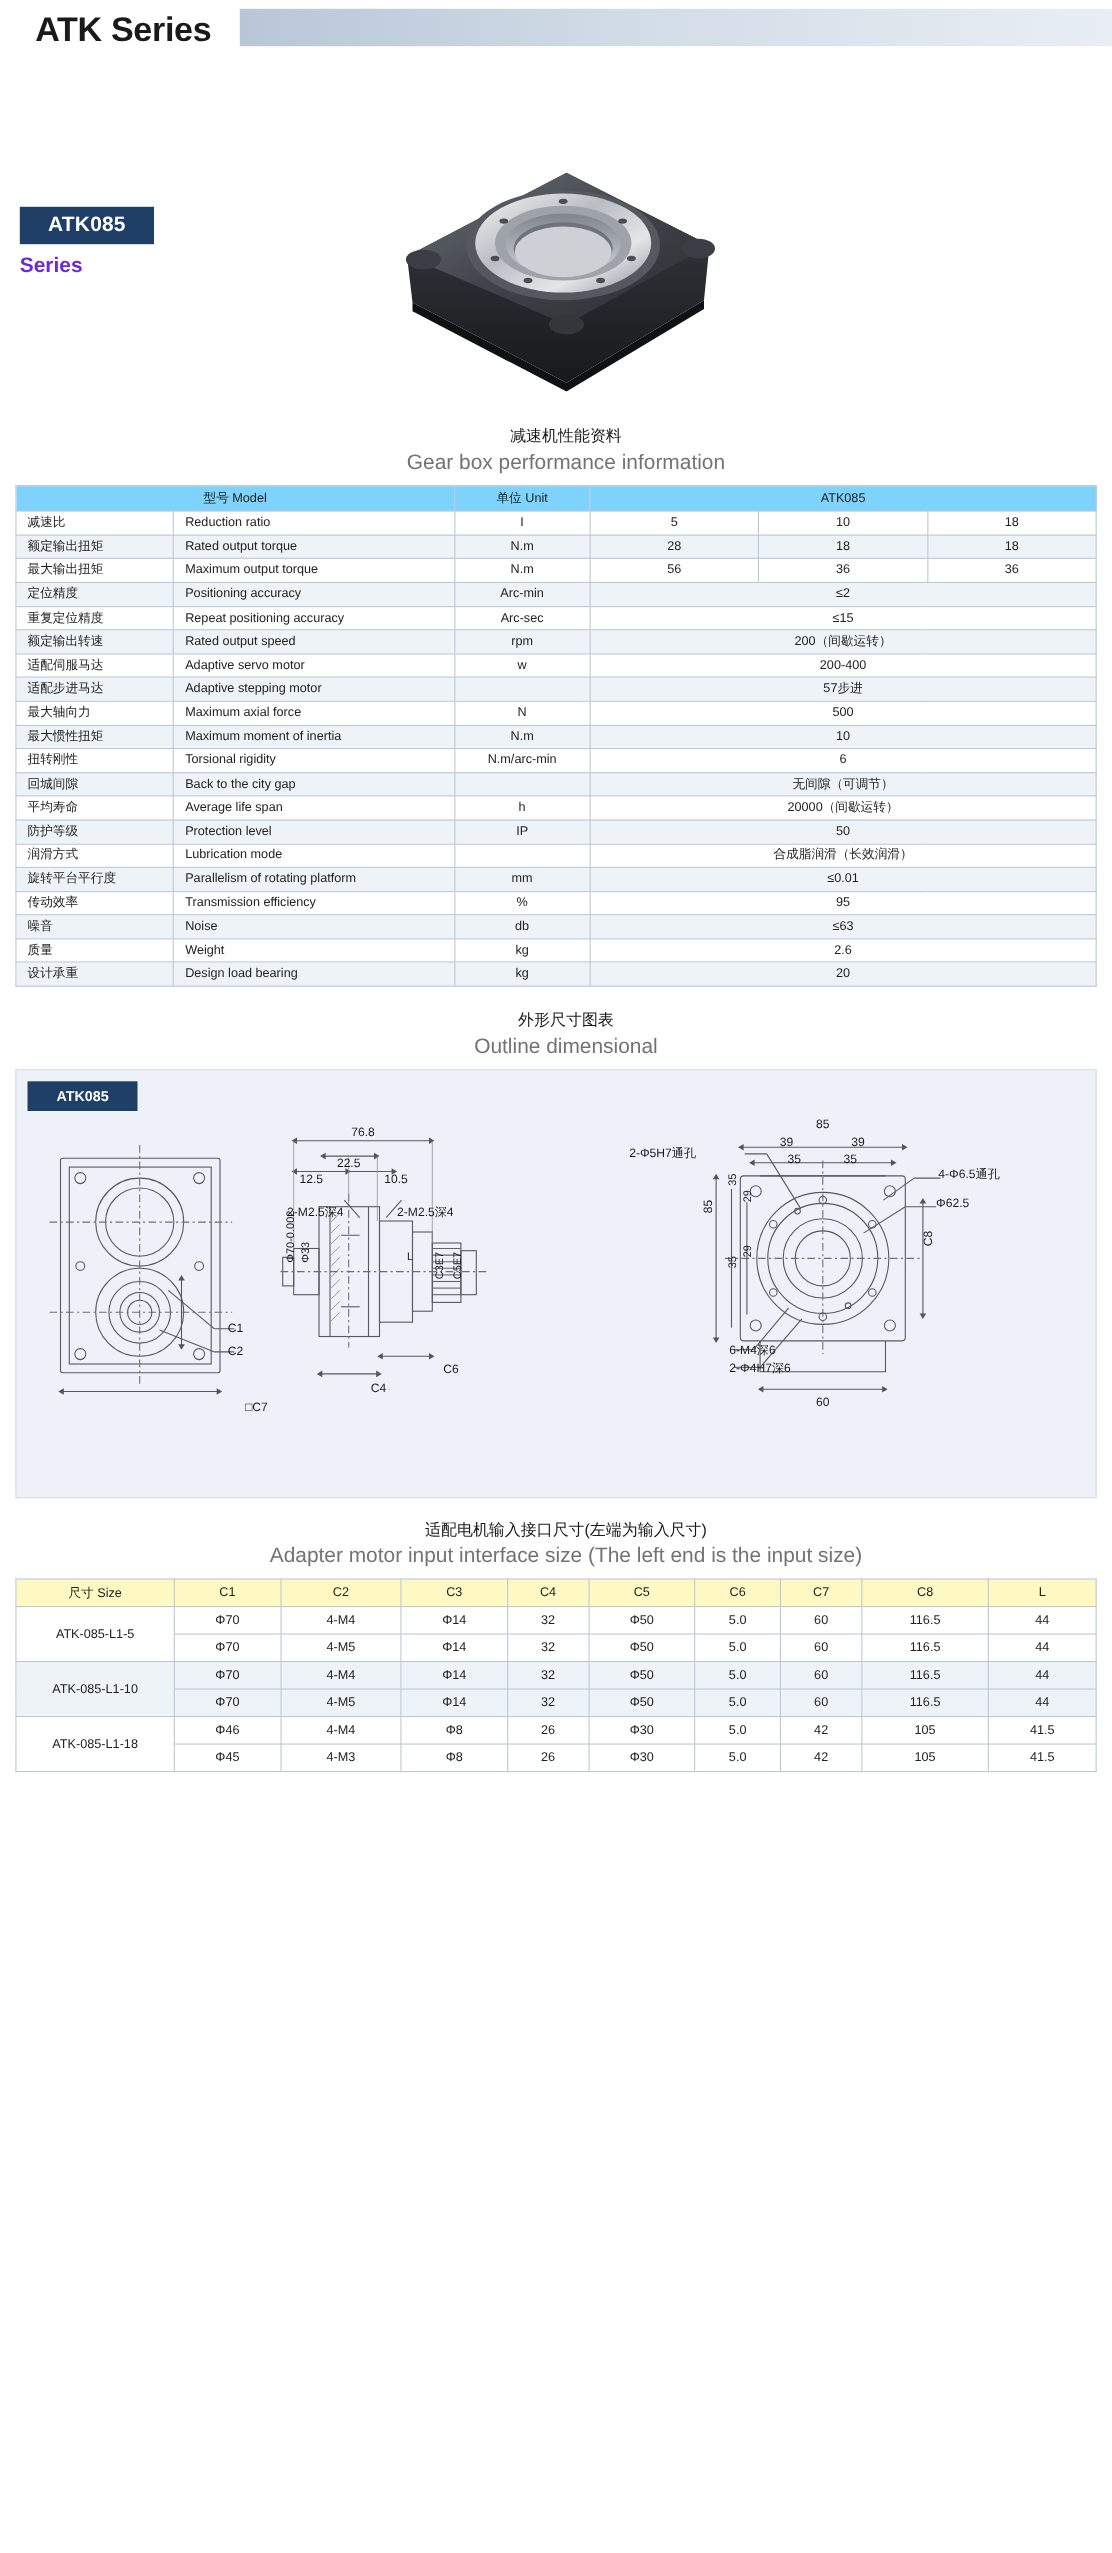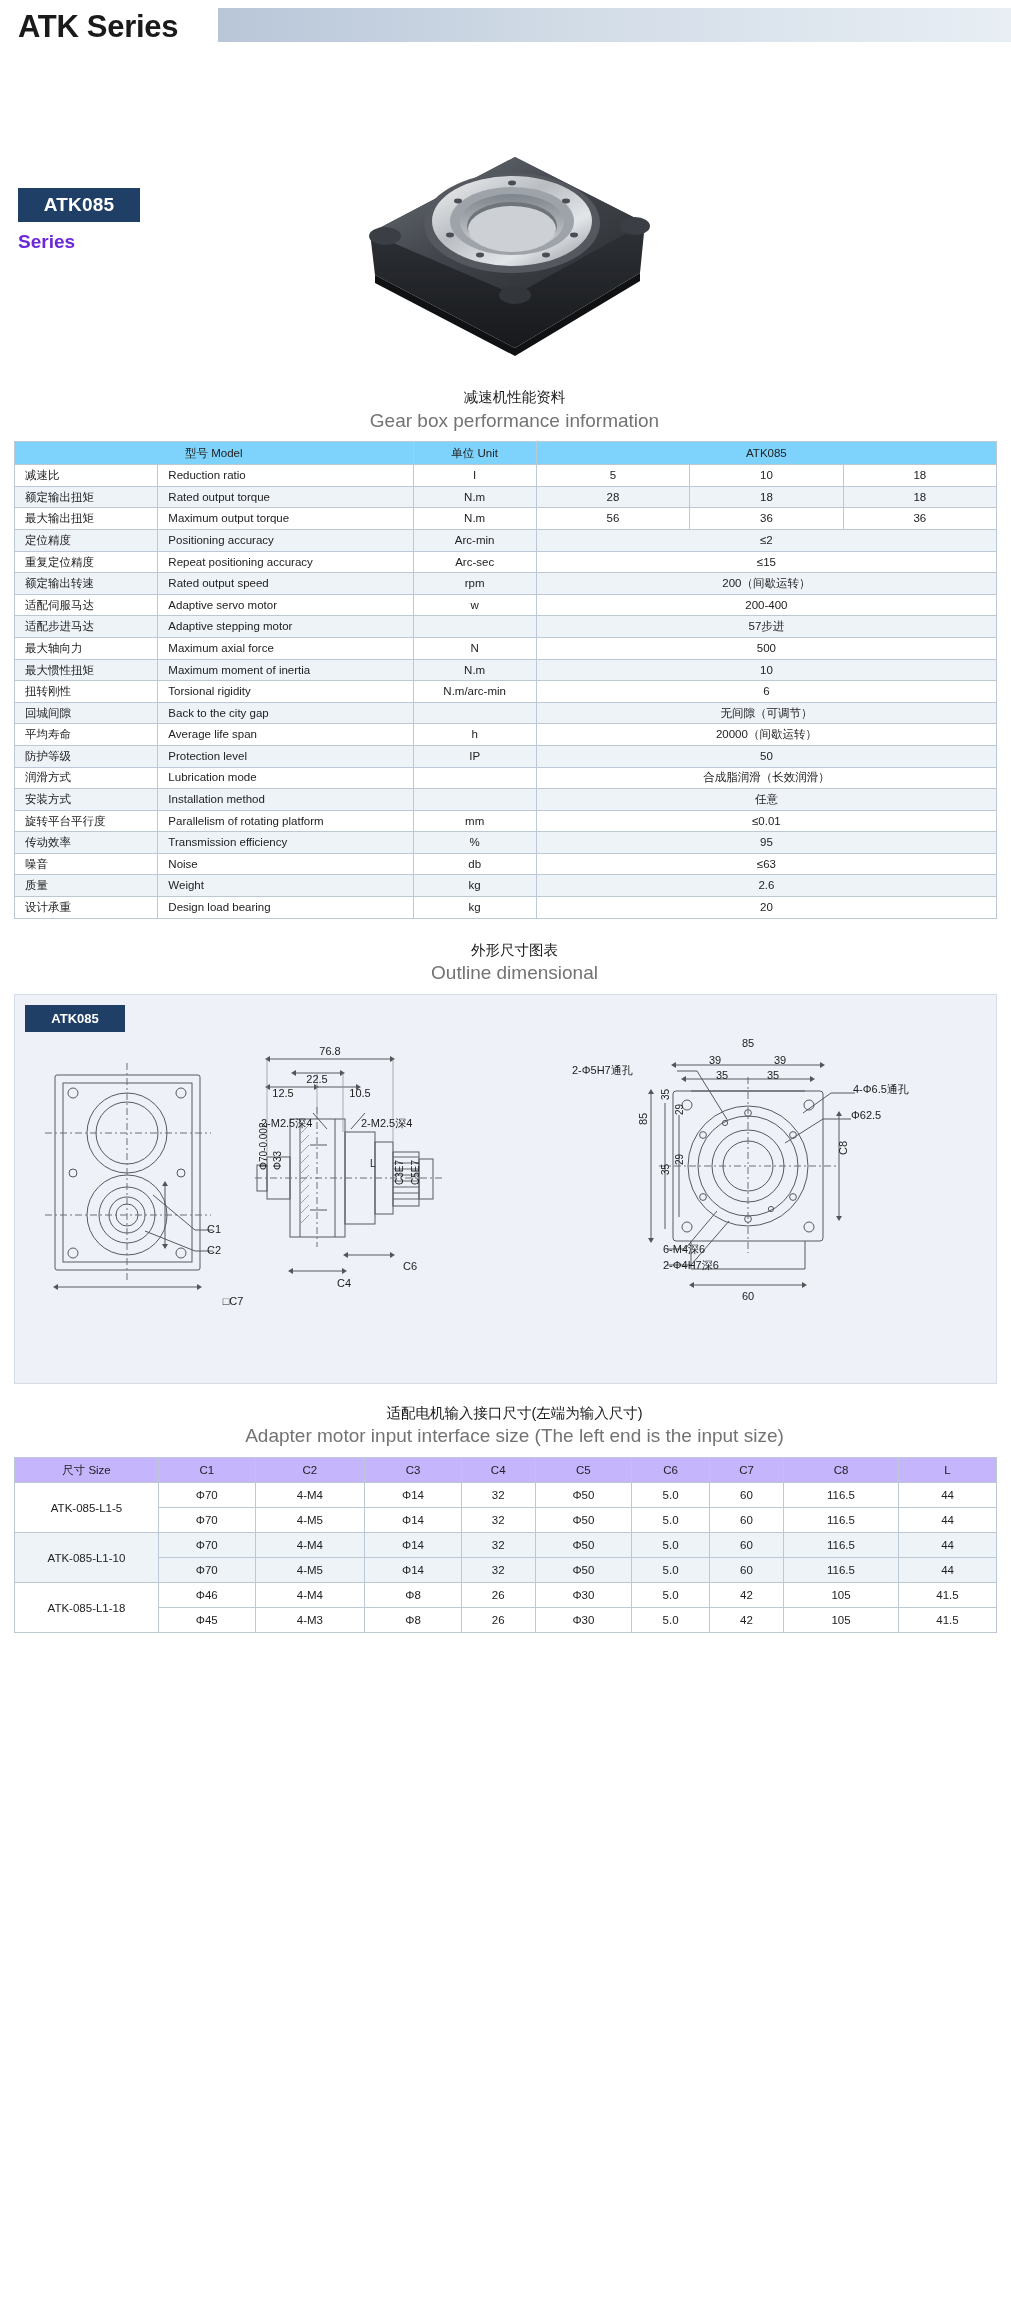--- a/index.html
+++ b/index.html
@@ -10,21 +10,21 @@
     font-family: "Liberation Sans", sans-serif;
     color: #1a1a1a;
     -webkit-font-smoothing: antialiased;
   }
   .page { width: 1011px; position: relative; padding: 0 0 24px 0; }
 
   
   .header {
     position: relative;
     height: 58px;
-    padding: 0 0 0 18px;
+    padding: 0 0 0 32px;
     display: flex;
     align-items: flex-start;
     text-align: right;
   }
   .header-title {
     font-size: 31px;
     font-weight: bold;
     letter-spacing: -0.3px;
     color: #1a1a1a;
     line-height: 38px;
@@ -152,21 +152,21 @@
     color: #222;
   }
   table.adapter th, table.adapter td {
     border: 1px solid #bcc8d6;
     height: 25px;
     text-align: center;
     vertical-align: middle;
     padding: 0 4px;
   }
   table.adapter thead th {
-    background: #c4b5fd;
+    background: #fef9c3;
     font-weight: normal;
   }
   table.adapter td.rowname { width: 144px; background: #ffffff; }
   table.adapter tbody tr.alt td { background: #eef3f8; }
 </style>
 </head>
 <body>
 
 <div class="page">
 
@@ -334,26 +334,20 @@
             <td class="lbl-cn">防护等级</td>
             <td class="lbl-en">Protection level</td>
             <td class="unit">IP</td>
             <td colspan="3">50</td>
           </tr>
           <tr>
             <td class="lbl-cn">润滑方式</td>
             <td class="lbl-en">Lubrication mode</td>
             <td class="unit"></td>
             <td colspan="3">合成脂润滑（长效润滑）</td>
-          </tr>
-          <tr>
-            <td class="lbl-cn">安装方式</td>
-            <td class="lbl-en">Installation method</td>
-            <td class="unit"></td>
-            <td colspan="3">任意</td>
           </tr>
           <tr>
             <td class="lbl-cn">旋转平台平行度</td>
             <td class="lbl-en">Parallelism of rotating platform</td>
             <td class="unit">mm</td>
             <td colspan="3">≤0.01</td>
           </tr>
           <tr>
             <td class="lbl-cn">传动效率</td>
             <td class="lbl-en">Transmission efficiency</td>

